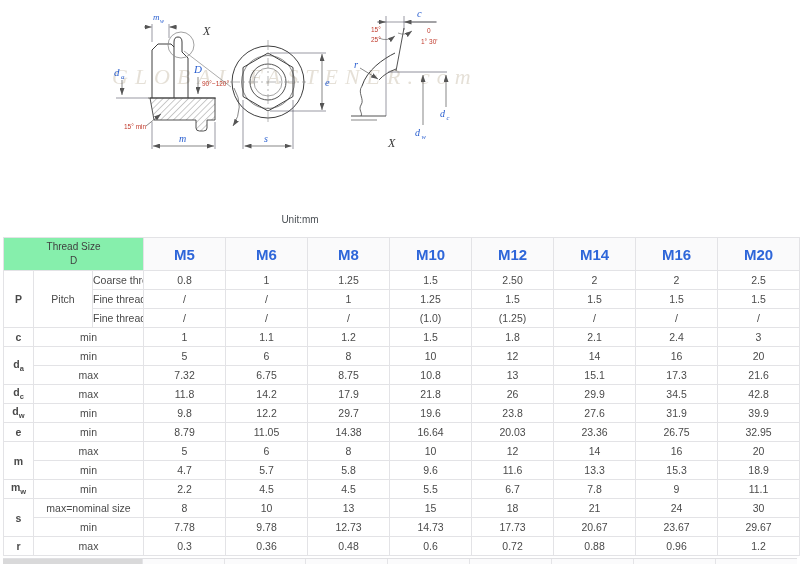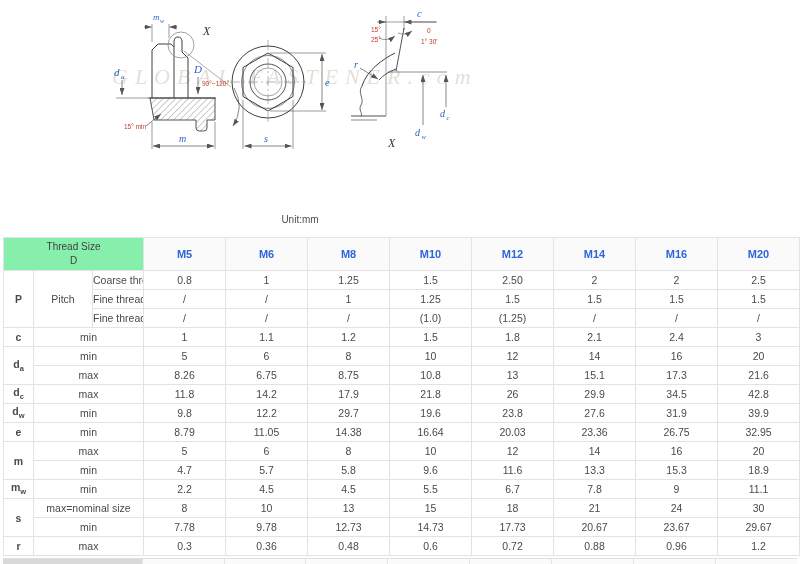--- a/index.html
+++ b/index.html
@@ -11,21 +11,21 @@
   .drawing-svg{position:absolute;left:0;top:0;}
   .unit-label{position:absolute;left:240px;top:176px;width:120px;text-align:center;
         font-size:10px;color:#4a4f54;margin-top:38px;}
   
   table.spec{position:absolute;left:3px;top:237px;width:794px;border-collapse:collapse;
         table-layout:fixed;}
   table.spec th,table.spec td{border:1px solid #e3e3e6;padding:0;text-align:center;
         vertical-align:middle;overflow:hidden;white-space:nowrap;}
   th.corner{background:#86efac;font-size:10px;font-weight:400;color:#3f3f3f;
         height:32px;line-height:1.4;}
-  th.mcol{background:#fafafb;color:#2e66d9;font-size:11px;font-weight:700;}
+  th.mcol{background:#fafafb;color:#2e66d9;font-size:15px;font-weight:700;}
   table.spec td{height:18px;font-size:10.5px;color:#4a4a4a;background:#ffffff;}
   td.param{background:#f4f4f5;font-weight:700;color:#333;font-size:11px;}
   td.param sub{font-size:7.5px;}
   td.grp{background:#f4f4f5;color:#444;font-size:10.5px;font-weight:400;}
   td.spec-l{background:#f4f4f5;color:#555;font-size:8px;}
   
   .next-frag{position:absolute;left:3px;top:558px;width:794px;height:6px;display:flex;
         border-top:1px solid #e0e0e3;}
   .next-frag .fc{background:#d9d9da;width:140px;}
   .next-frag .dc{background:#fbfbfc;width:81.75px;border-left:1px solid #e4e4e7;}
@@ -238,21 +238,21 @@
         <td>6</td>
         <td>8</td>
         <td>10</td>
         <td>12</td>
         <td>14</td>
         <td>16</td>
         <td>20</td>
       </tr>
       <tr>
         <td class="spec-l" colspan="2">max</td>
-        <td>8.26</td>
+        <td>7.32</td>
         <td>6.75</td>
         <td>8.75</td>
         <td>10.8</td>
         <td>13</td>
         <td>15.1</td>
         <td>17.3</td>
         <td>21.6</td>
       </tr>
       <tr>
         <td class="param"><span>d</span><sub>c</sub></td>

